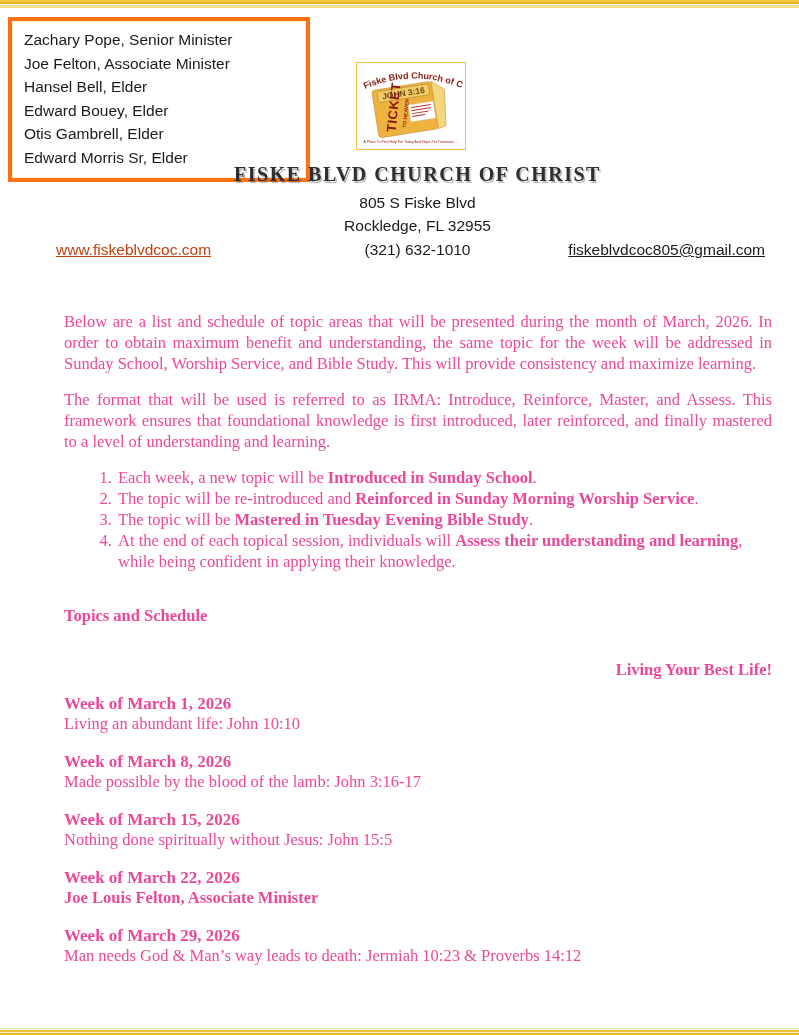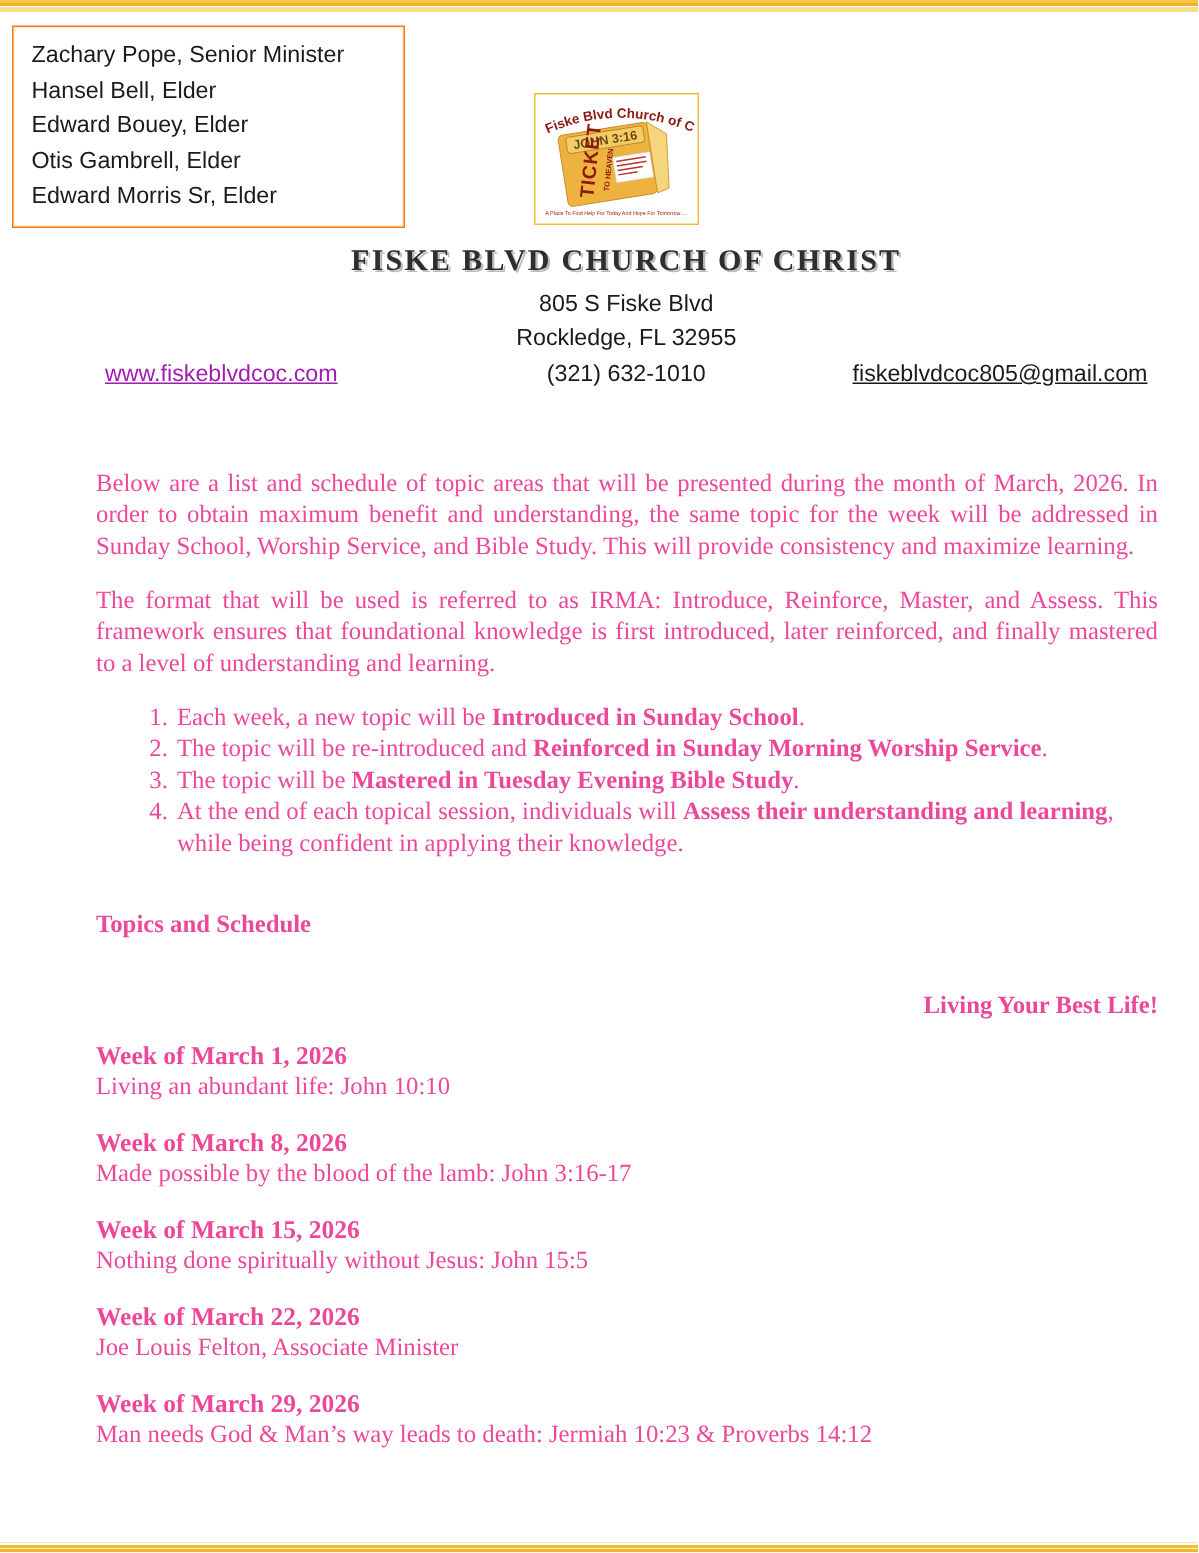--- a/index.html
+++ b/index.html
@@ -26,22 +26,22 @@
     position: absolute; bottom: 0; left: 0; right: 0; height: 7px;
     background: linear-gradient(to bottom,
       #F9E9A8 0px, #F9E9A8 1px,
       #FFFFFF 1px, #FFFFFF 2px,
       #F2BE37 2px, #F2BE37 4px,
       #FBF0C8 4px, #FBF0C8 5px,
       #EFB928 5px, #EFB928 7px);
   }
   .header-area { position: absolute; top: 0; left: 0; right: 0; height: 290px; }
   .staff-box {
-    position: absolute; left: 8px; top: 17px; width: 262px;
-    border: 1px solid #f97316;
+    position: absolute; left: 8px; top: 17px; width: 302px;
+    border: 4px solid #f97316;
     box-shadow: inset 0 0 0 1px #FCF0C8;
     padding: 7px 10px 8px 12px;
     background: #ffffff;
   }
   .staff-box div {
     font-size: 15.5px; line-height: 23.6px; color: #1b1b1b;
     white-space: nowrap;
   }
   .logo-box {
     position: absolute; left: 356px; top: 62px; width: 110px; height: 88px;
@@ -53,21 +53,21 @@
     font-family: "Liberation Serif", serif;
     font-weight: bold;
     font-size: 20px;
     letter-spacing: 1.5px;
     color: #2e2e2e;
     text-shadow: 1.5px 1.5px 0 rgba(60,60,60,0.35);
   }
   .addr1 { position: absolute; top: 194px; left: 36px; right: 0; text-align: center; font-size: 15.5px; }
   .addr2 { position: absolute; top: 217px; left: 36px; right: 0; text-align: center; font-size: 15.5px; }
   .contact-row { position: absolute; top: 241px; left: 0; right: 0; height: 22px; font-size: 15.5px; }
-  .website { position: absolute; left: 70px; text-decoration: underline; color: #a21caf; cursor: pointer; }
+  .website { position: absolute; left: 56px; text-decoration: underline; color: #c2410c; cursor: pointer; }
   .phone   { position: absolute; left: 36px; right: 0; text-align: center; }
   .email   { position: absolute; right: 34px; text-decoration: underline; color: #1a1a1a; cursor: pointer; }
   .content {
     position: absolute; top: 290px; left: 0; right: 0; bottom: 7px;
     padding: 21px 27px 0 64px;
     font-family: "Liberation Serif", serif;
     font-size: 16.5px;
     line-height: 21px;
     color: #ec4899;
   }
@@ -75,33 +75,34 @@
   .content ol { margin: 14px 0 14px 0; padding-left: 52px; }
   .content ol li { padding-left: 2px; }
   .h-underline {
     font-weight: bold; 
     margin-bottom: 19px; line-height: 21px; font-size: 16.5px; margin-top: 33px;
   }
   .h-series { margin-bottom: 14px; text-align: right; }
   .week { margin-bottom: 18px; }
   .week-title { font-weight: bold; font-size: 17px; line-height: 20px; }
   .week-line  { font-size: 16.5px; line-height: 20px; }
-  .week-line.bold { font-weight: normal; }
+  .week-line.bold { font-weight: bold; }
   b, .b { font-weight: bold; }
 </style>
 </head>
 <body>
 
 <div class="page">
   <div class="border-top"></div>
 
   <div class="header-area">
 
     <div class="staff-box">
       <div>Zachary Pope, Senior Minister</div>
+      <div>Joe Felton, Associate Minister</div>
       <div>Hansel Bell, Elder</div>
       <div>Edward Bouey, Elder</div>
       <div>Otis Gambrell, Elder</div>
       <div>Edward Morris Sr, Elder</div>
     </div>
 
     <div class="logo-box">
       <svg width="108" height="86" viewBox="0 0 108 86">
         <defs>
           <path id="archPath" d="M 8 26 Q 54 6 102 24" fill="none"></path>

